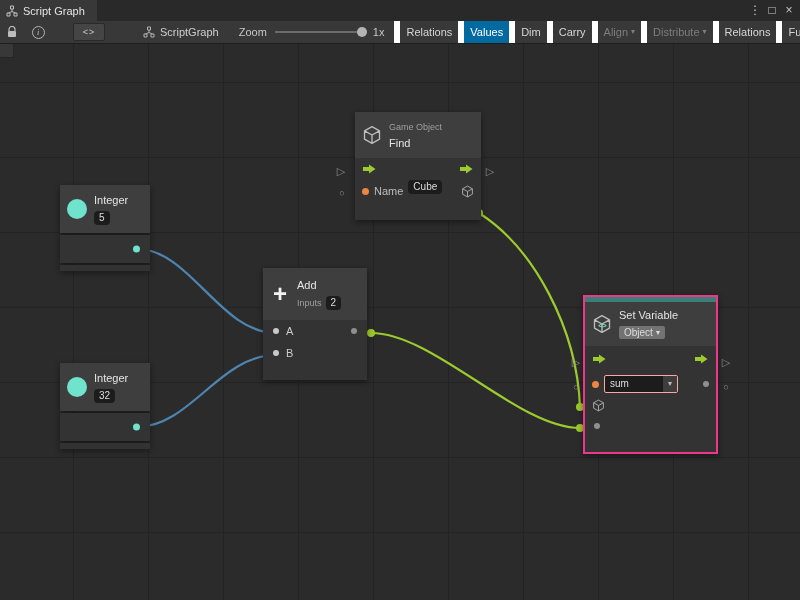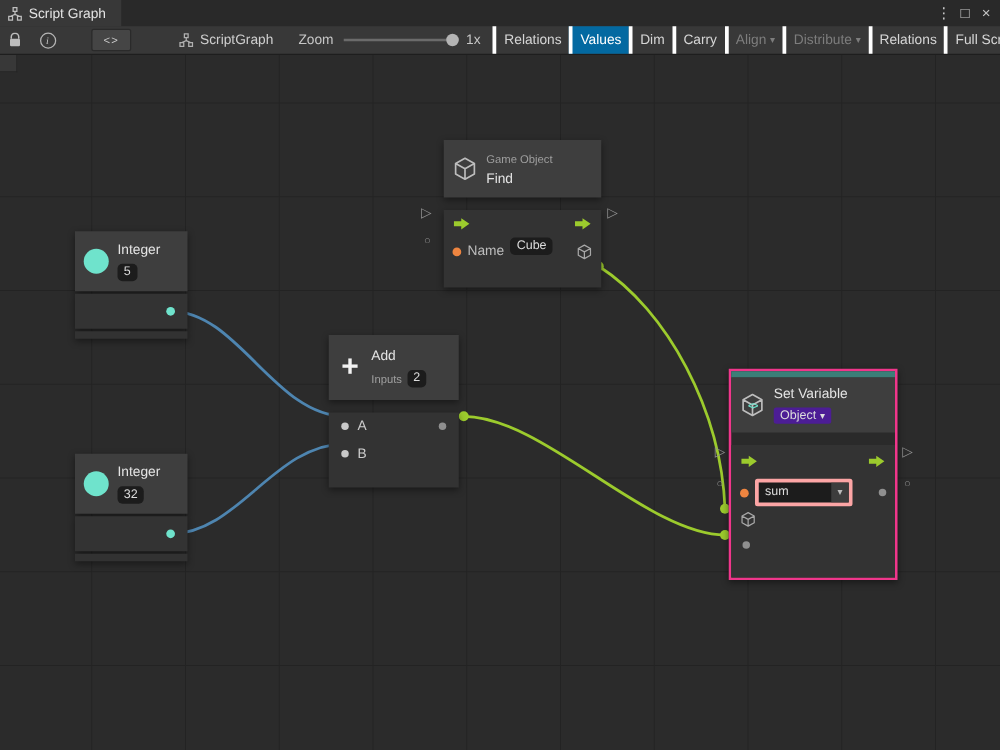--- a/index.html
+++ b/index.html
@@ -18,21 +18,21 @@
   .info-btn{margin-left:8px;}
   .info-circle{width:11px;height:11px;border:1px solid #b5b5b5;border-radius:50%;font-size:8px;line-height:11px;text-align:center;color:#c9c9c9;font-family:"Liberation Serif",serif;font-style:italic;}
   .code-btn{margin-left:26px;width:30px;height:16px;background:#454545;border:1px solid #2a2a2a;border-radius:2px;display:flex;align-items:center;justify-content:center;font-size:9px;letter-spacing:1px;color:#cccccc;flex:none;}
   .crumb{display:flex;align-items:center;gap:5px;margin-left:38px;color:#cfcfcf;flex:none;}
   .zoom-label{margin-left:20px;color:#c6c6c6;flex:none;}
   .slider{position:relative;width:92px;height:14px;margin-left:8px;flex:none;}
   .slider-track{position:absolute;left:0;right:0;top:6px;height:2px;background:#6b6b6b;}
   .slider-handle{position:absolute;top:2px;left:82px;width:10px;height:10px;border-radius:50%;background:#b4b4b4;}
   .zoom-value{margin-left:6px;color:#c6c6c6;flex:none;}
   .tb-buttons{display:flex;align-items:stretch;height:100%;margin-left:10px;}
-  .tb-btn{display:flex;align-items:center;padding:0 6px;border-left:3px solid #ffffff;color:#d6d6d6;white-space:nowrap;cursor:default;}
+  .tb-btn{display:flex;align-items:center;padding:0 6px;border-left:6px solid #ffffff;color:#d6d6d6;white-space:nowrap;cursor:default;}
   .tb-btn.active{background:#0369a1;color:#ffffff;}
   .tb-btn.disabled{color:#7d7d7d;}
   .caret{font-size:8px;margin-left:3px;line-height:1;}
 
   
   .canvas{position:absolute;top:44px;left:0;width:800px;height:556px;overflow:hidden;
     background-color:var(--canvas-bg,#2b2b2b);
     background-image:linear-gradient(to right,var(--grid-line,#232323) 1px,transparent 1px),
                      linear-gradient(to bottom,var(--grid-line,#232323) 1px,transparent 1px);
     background-size:75px 75px;background-position:-2px 38px;}
@@ -40,21 +40,21 @@
 
   .wires{position:absolute;left:0;top:0;width:800px;height:556px;z-index:1;}
   .wire{fill:none;stroke-width:2.2px;}
   .wire.blue{stroke:var(--blue-wire,#4e85b0);}
   .wire.green{stroke:var(--lime,#9ccb2d);}
   .wdot{fill:var(--lime,#9ccb2d);}
 
   
   .node{position:absolute;z-index:2;font-size:11px;filter:drop-shadow(0 2px 3px rgba(0,0,0,0.45));}
   .n-head{background:var(--node-header,#3e3e3e);display:flex;align-items:center;gap:7px;padding:0 7px;}
-  .rows{margin-top:10px;background:var(--node-body,#333333);}
+  .rows{margin-top:0;background:var(--node-body,#333333);}
   .col{display:flex;flex-direction:column;gap:5px;min-width:0;}
   .n-title{font-size:11px;color:#e4e4e4;line-height:12px;}
   .sub{font-size:9px;color:#9f9f9f;line-height:10px;}
   .field{background:var(--field-bg,#1c1c1c);border-radius:4px;padding:1px 5px;font-size:10px;color:#dcdcdc;line-height:12px;align-self:flex-start;}
   .fdot{width:7px;height:7px;border-radius:50%;flex:none;}
   .fdot.orange{background:var(--orange,#ee8540);}
   .fdot.pale{background:#c9c9c9;width:6px;height:6px;}
   .fdot.gray{background:var(--port-gray,#8f8f8f);width:6px;height:6px;}
   .adot{position:absolute;top:50%;transform:translateY(-50%);border-radius:50%;}
   .teal-circle{width:20px;height:20px;border-radius:50%;background:var(--teal,#6fe3cc);flex:none;}
@@ -91,22 +91,22 @@
 
   
   .setvar{width:135px;box-sizing:border-box;border:2px solid var(--pink,#f0368b);background:#2a2a2a;}
   .setvar .strip{height:5px;background:var(--teal-strip,#3b7f78);}
   .setvar .n-head{height:44px;}
   .setvar .row.flow{height:26px;}
   .setvar .row.name{height:24px;}
   .setvar .row.target{height:18px;display:flex;align-items:center;padding:0 7px;}
   .setvar .row.value{height:24px;display:flex;align-items:center;padding:0 9px;}
   .setvar .rows{padding-bottom:14px;}
-  .btn-drop{display:inline-flex;align-items:center;background:#4c1d95;border-radius:2px;padding:1px 5px;font-size:10px;color:#dddddd;align-self:flex-start;}
-  .popup{display:flex;align-items:stretch;width:72px;height:16px;background:var(--field-bg,#1c1c1c);border:3px solid #fca5a5;border-radius:2px;overflow:hidden;}
+  .btn-drop{display:inline-flex;align-items:center;background:#737373;border-radius:2px;padding:1px 5px;font-size:10px;color:#dddddd;align-self:flex-start;}
+  .popup{display:flex;align-items:stretch;width:72px;height:16px;background:var(--field-bg,#1c1c1c);border:1px solid #fca5a5;border-radius:2px;overflow:hidden;}
   .popup-val{flex:1;font-size:10px;color:#dddddd;line-height:15px;padding-left:5px;}
   .popup-btn{width:14px;background:#3d3d3d;display:flex;align-items:center;justify-content:center;color:#bbbbbb;}
   .cube-lbl{position:relative;display:inline-flex;flex:none;}
   .angle{position:absolute;left:50%;top:55%;transform:translate(-50%,-50%);font-size:8px;font-weight:bold;color:var(--teal,#6fe3cc);letter-spacing:-1px;}
 </style>
 </head>
 <body>
 
 <div class="tabbar">
   <div class="tab">

